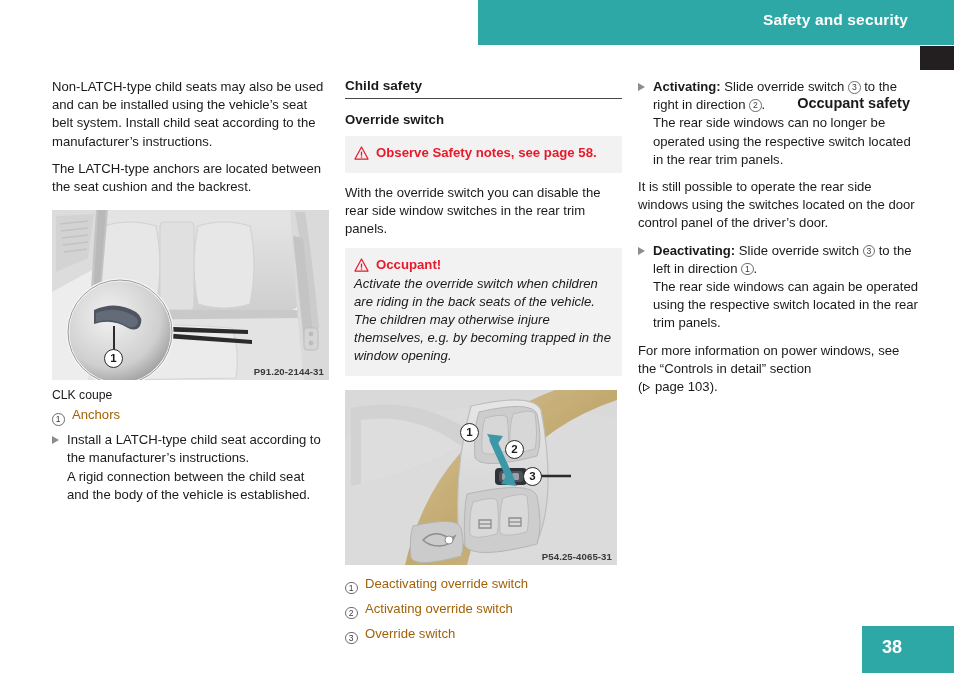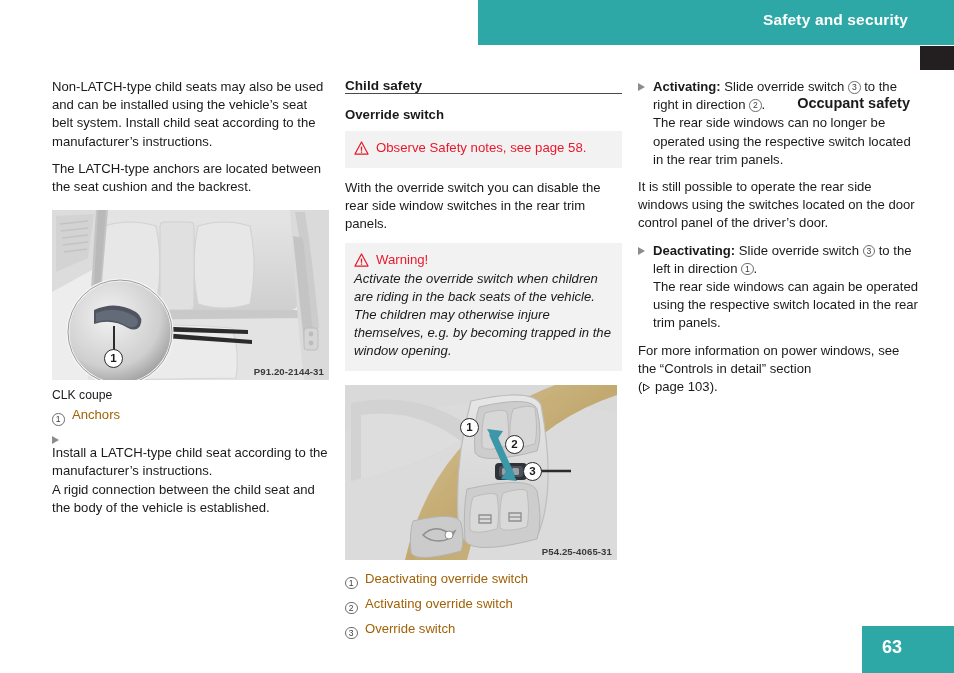--- a/index.html
+++ b/index.html
@@ -93,20 +93,21 @@
     line-height: 18.2px;
     color: #1a1a1a;
     margin-bottom: 9px;
   }
   .para:last-child { margin-bottom: 0; }
 
   .h-major {
     font-size: 13.6px;
     font-weight: bold;
     color: #1a1a1a;
+    padding-bottom: 5px;
     border-bottom: 1.2px solid #4a4a4a;
     margin-bottom: 13px;
   }
   .h-minor {
     font-size: 13.2px;
     font-weight: bold;
     color: #1a1a1a;
     margin-bottom: 9px;
   }
 
@@ -124,21 +125,21 @@
   }
   .warn-tri {
     flex: 0 0 auto;
     width: 15px;
     height: 14px;
     margin-top: 2px;
   }
   .notebox-title {
     color: #e8192c;
     font-size: 13.2px;
-    font-weight: normal;
+    font-weight: bold;
     line-height: 17px;
   }
   .notebox-body {
     font-size: 13.1px;
     line-height: 18.2px;
     color: #1a1a1a;
     margin-top: 1px;
     font-style: italic;
   }
 
@@ -326,21 +327,21 @@
 
     <div class="caption">CLK coupe</div>
 
     <div class="legend-row" style="margin-top:2px;">
       <div class="legend-mark">
         <span class="circnum">1</span>
       </div>
       <div class="legend-label">Anchors</div>
     </div>
 
-    <div class="tri-item" style="margin-top:0;flex-direction:column;">
+    <div class="tri-item" style="margin-top:0;">
       <div class="tri-mark">
           <span></span>
         </div>
       <div class="tri-text">
         <span>Install a LATCH-type child seat according to the manufacturer’s instructions.</span><br>
         <span>A rigid connection between the child seat and the body of the vehicle is established.</span>
       </div>
     </div>
   </div>
 
@@ -363,21 +364,21 @@
 
     <div class="para">With the override switch you can disable the rear side window switches in the rear trim panels.</div>
 
     <div class="notebox" style="margin-bottom:14px;">
       <div class="notebox-head">
         <svg class="warn-tri" viewBox="0 0 16 15">
           <path d="M8 1 L15 14 L1 14 Z" fill="none" stroke="#e8192c" stroke-width="1.3" stroke-linejoin="round"></path>
           <rect x="7.3" y="6" width="1.4" height="4.4" fill="#e8192c"></rect>
           <rect x="7.3" y="11.2" width="1.4" height="1.4" fill="#e8192c"></rect>
         </svg>
-        <div class="notebox-title">Warning!</div>
+        <div class="notebox-title">Occupant!</div>
       </div>
       <div class="notebox-body">Activate the override switch when children are riding in the back seats of the vehicle. The children may otherwise injure themselves, e.g. by becoming trapped in the window opening.</div>
     </div>
 
     <div class="figure fig2">
       <svg width="272" height="175" viewBox="0 0 272 175">
         <defs>
           <linearGradient id="woodg" x1="0" y1="0" x2="1" y2="1">
             <stop offset="0" stop-color="#d9c79b"></stop>
             <stop offset="0.5" stop-color="#c2a970"></stop>
@@ -488,15 +489,15 @@
 
     <div class="para">
       <span>For more information on power windows, see the “Controls in detail” section</span><br>
       <span>(<svg width="9" height="9" viewBox="0 0 9 9" style="vertical-align:-1px">
             <path d="M1.5 1 L7.5 4.5 L1.5 8 Z" fill="none" stroke="#1a1a1a" stroke-width="1"></path>
           </svg> <span>page 103).</span></span>
     </div>
   </div>
 
   <div class="footer-box"></div>
-  <div class="footer-pagenum">63</div>
+  <div class="footer-pagenum">38</div>
 
 </div>
 
 </body></html>

